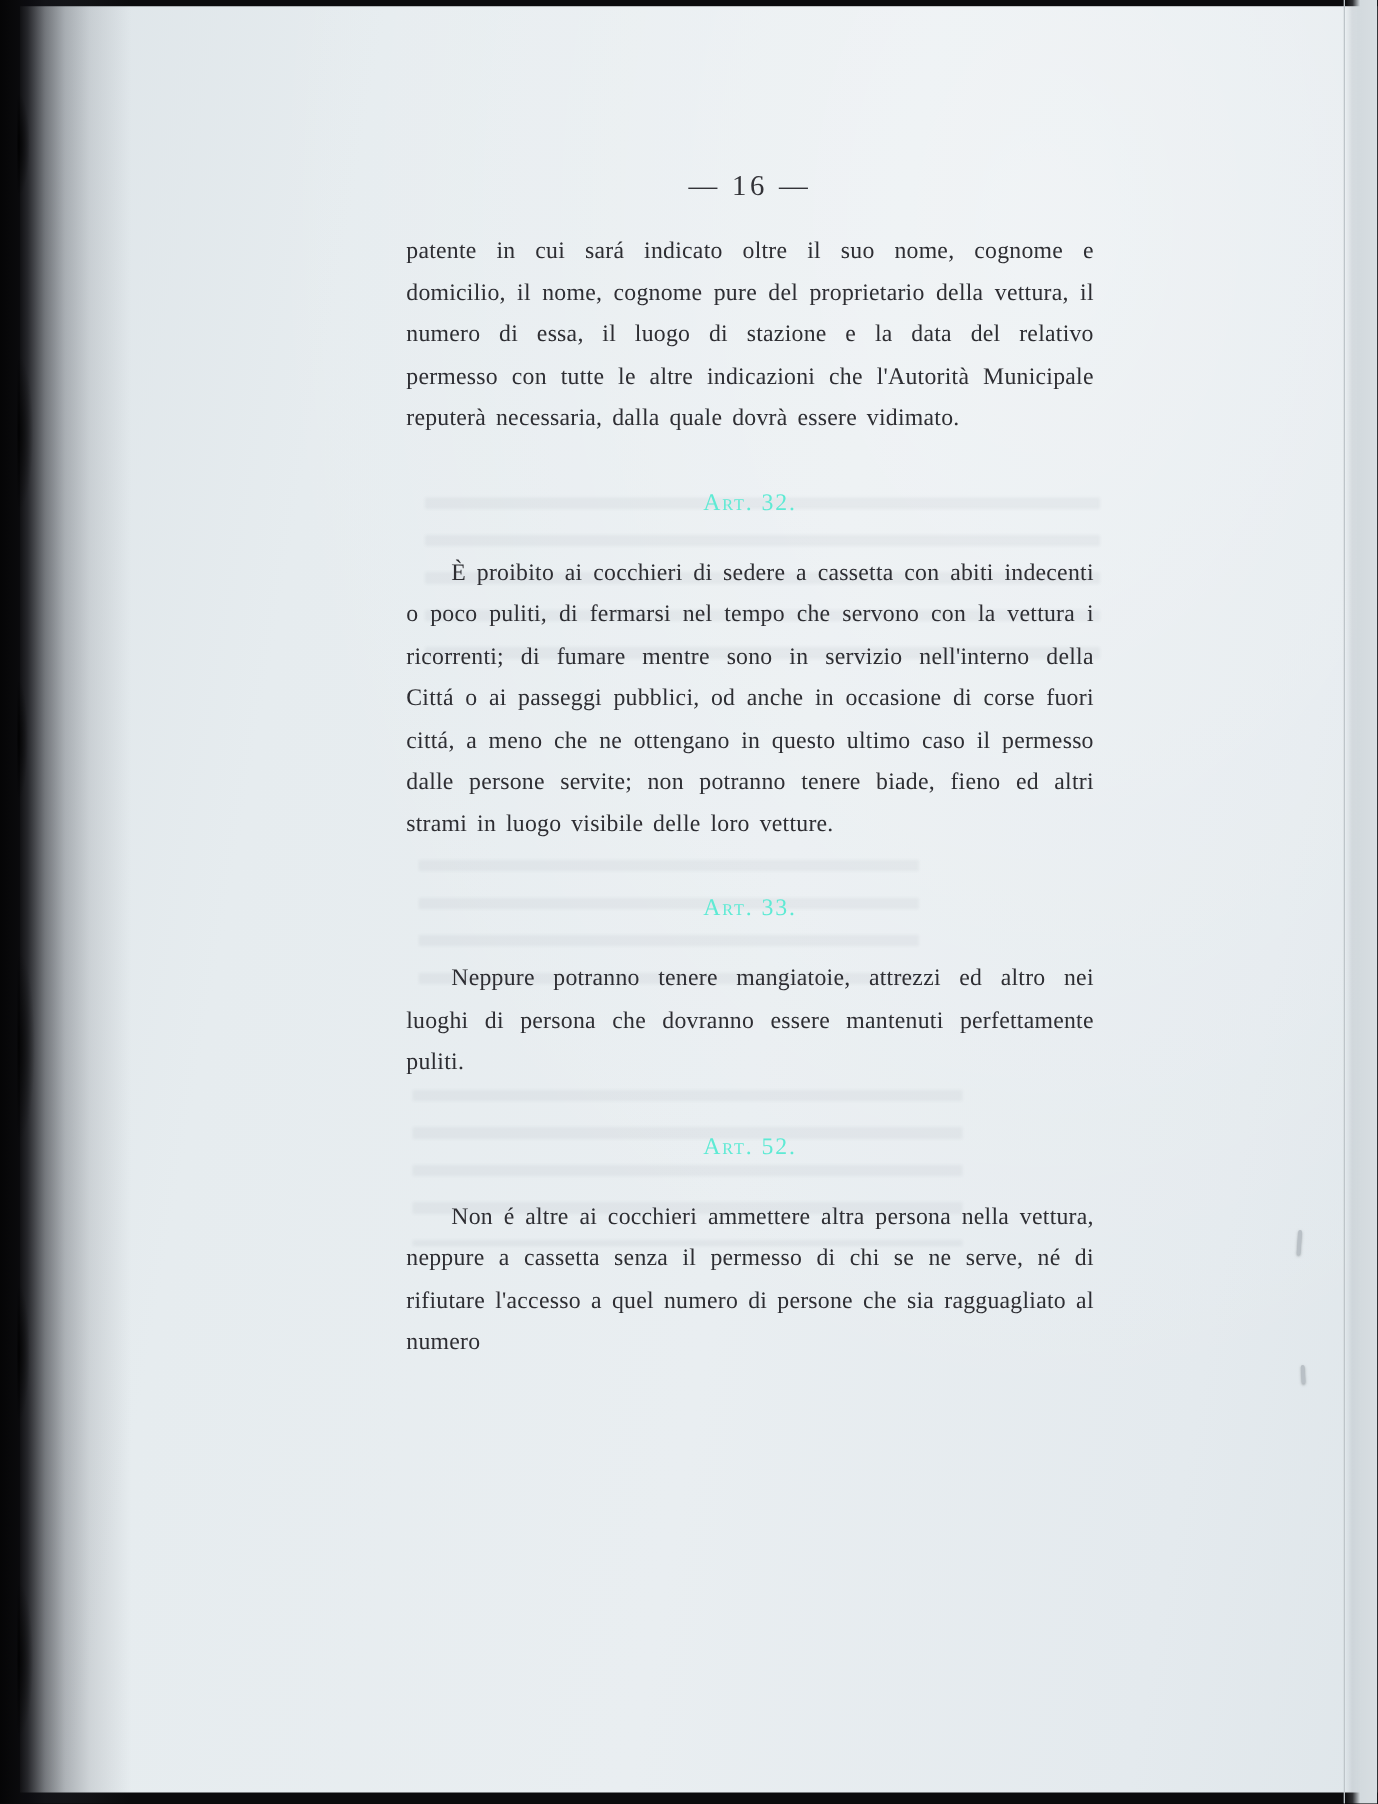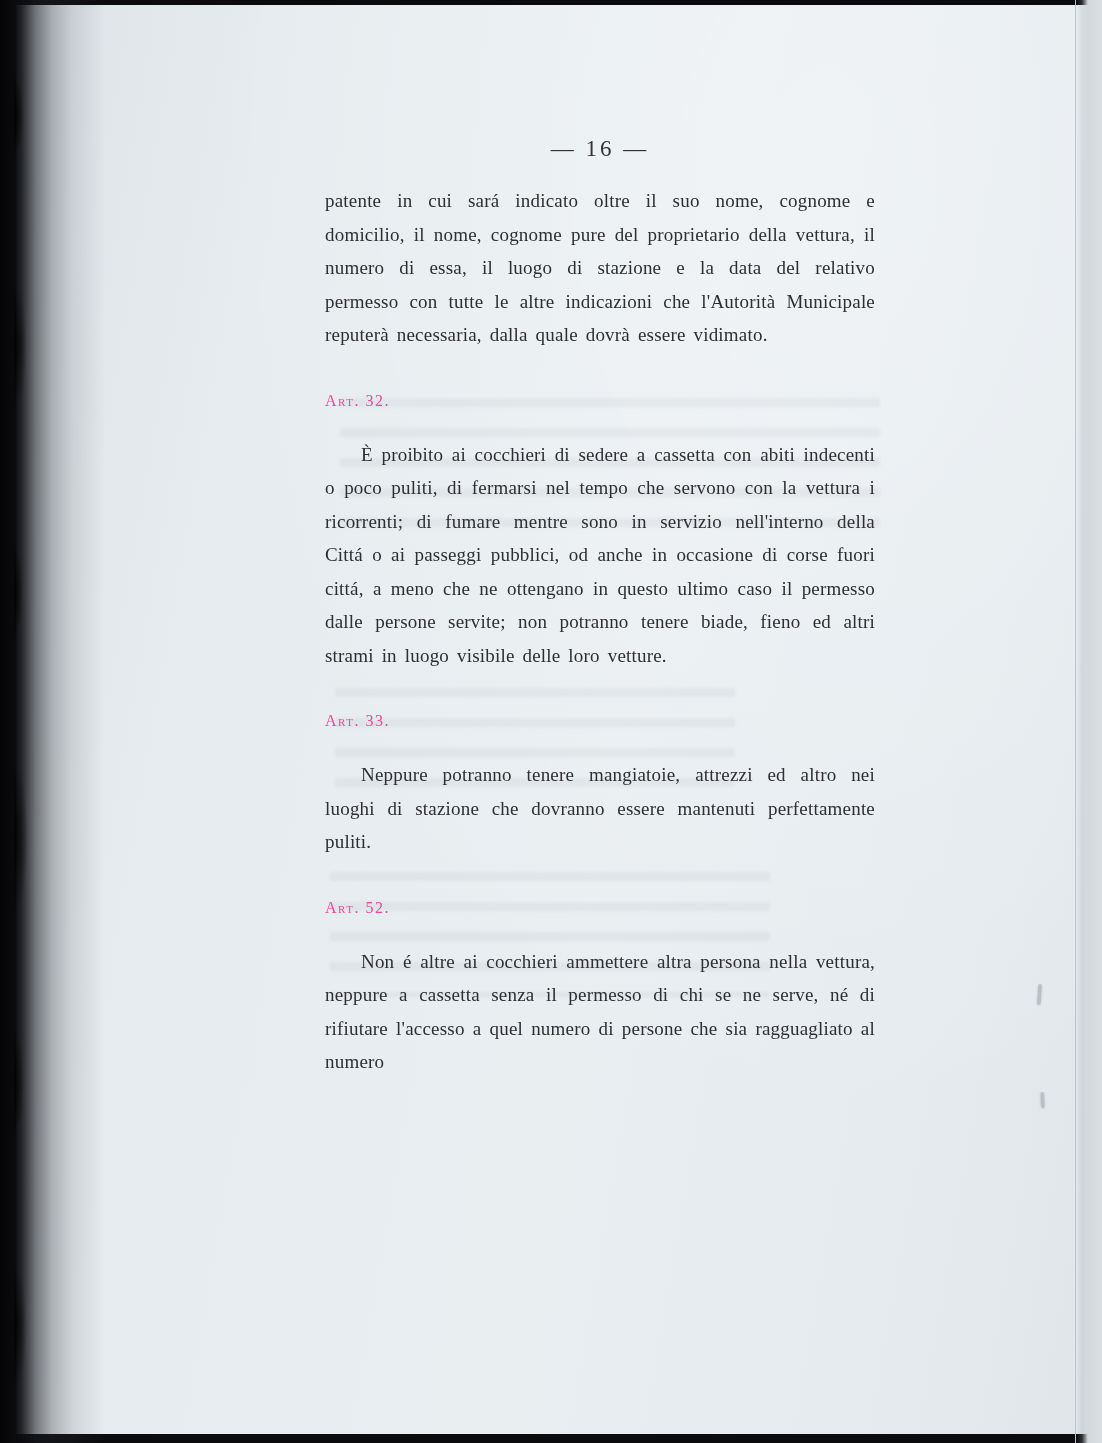--- a/index.html
+++ b/index.html
@@ -108,26 +108,26 @@
     margin: 0;
     font-size: 19px;
     line-height: 33.5px;
     text-align: justify;
     word-spacing: 3px;
     letter-spacing: 0.2px;
   }
   p.par.indent { text-indent: 36px; }
   h2.art {
     margin: 40px 0 28px 0;
-    text-align: left;
-    font-size: 16px;
+    text-align: center;
+    font-size: 19px;
     font-weight: 400;
     font-variant: small-caps;
     letter-spacing: 1.5px;
-    color: #ec4899;
+    color: #5eead4;
   }
 </style>
 </head>
 <body>
 
 <div class="scan">
 
   <div class="paper"></div>
 
   <div class="bleed b1"></div>
@@ -138,21 +138,21 @@
     <div class="pagenum">— 16 —</div>
 
     <p class="par">patente in cui sará indicato oltre il suo nome, cognome e domicilio, il nome, cognome pure del proprietario della vettura, il numero di essa, il luogo di stazione e la data del relativo permesso con tutte le altre indicazioni che l'Autorità Municipale reputerà necessaria, dalla quale dovrà essere vidimato.</p>
 
     <h2 class="art">Art. 32.</h2>
 
     <p class="par indent">È proibito ai cocchieri di sedere a cassetta con abiti indecenti o poco puliti, di fermarsi nel tempo che servono con la vettura i ricorrenti; di fumare mentre sono in servizio nell'interno della Cittá o ai passeggi pubblici, od anche in occasione di corse fuori cittá, a meno che ne ottengano in questo ultimo caso il permesso dalle persone servite; non potranno tenere biade, fieno ed altri strami in luogo visibile delle loro vetture.</p>
 
     <h2 class="art">Art. 33.</h2>
 
-    <p class="par indent">Neppure potranno tenere mangiatoie, attrezzi ed altro nei luoghi di stazione che dovranno essere mantenuti perfettamente puliti.</p>
+    <p class="par indent">Neppure potranno tenere mangiatoie, attrezzi ed altro nei luoghi di persona che dovranno essere mantenuti perfettamente puliti.</p>
 
     <h2 class="art">Art. 52.</h2>
 
     <p class="par indent">Non é altre ai cocchieri ammettere altra persona nella vettura, neppure a cassetta senza il permesso di chi se ne serve, né di rifiutare l'accesso a quel numero di persone che sia ragguagliato al numero</p>
   </div>
 
   <div class="left-edge"></div>
   <div class="left-edge-rough"></div>
   <div class="right-edge"></div>
   <div class="stitch s1"></div>

